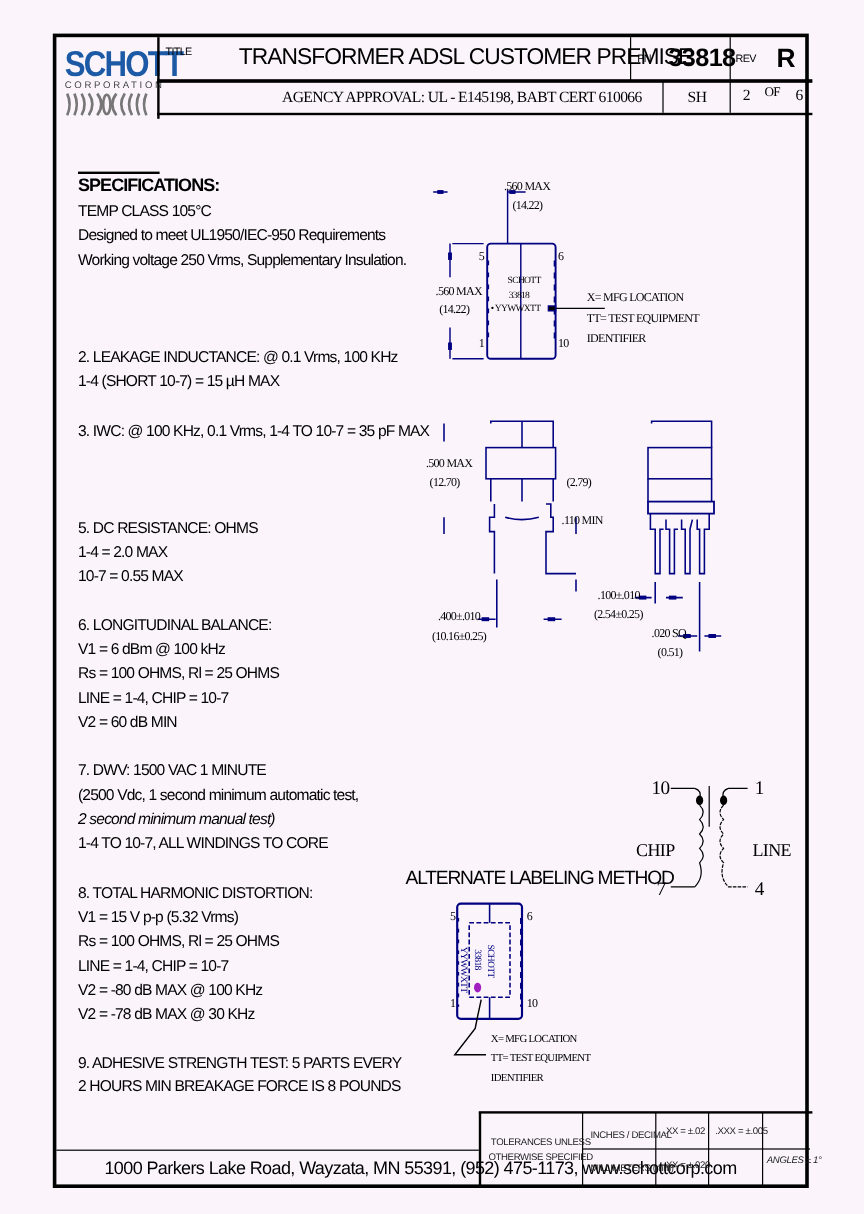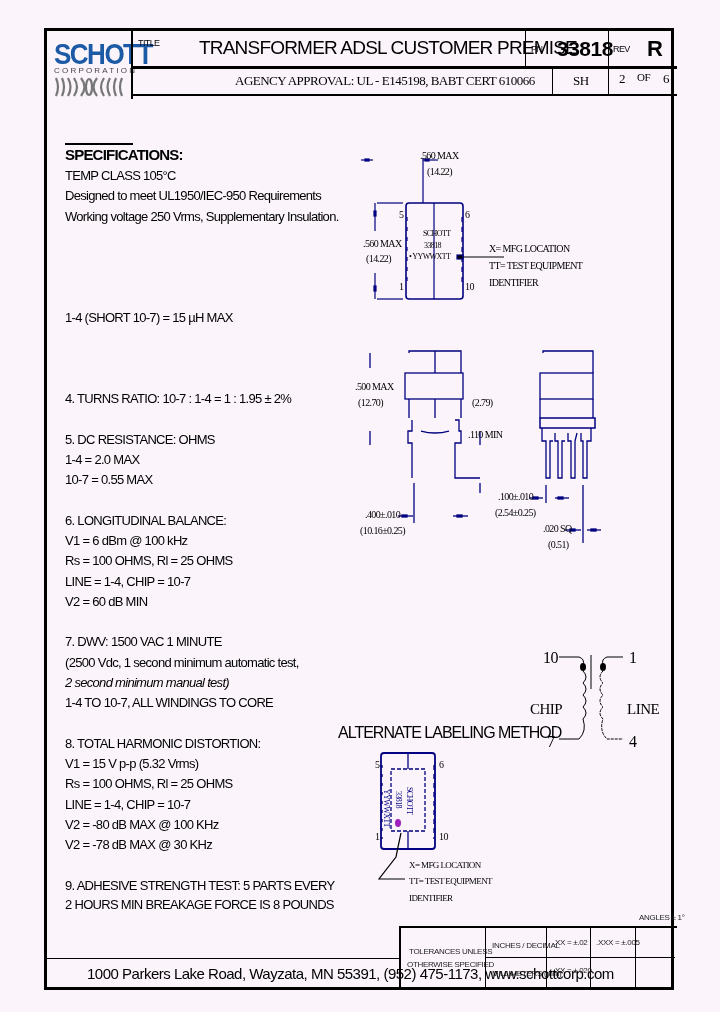--- a/index.html
+++ b/index.html
@@ -91,24 +91,25 @@
   <div class="abs agency serif" style="left:616px; top:40px;">6</div>
 
   <div class="hline" style="left:18px; top:112px; width:68px; height:2px;"></div>
 
   <div class="spec spec-head" style="top:115px;">SPECIFICATIONS:</div>
   <div class="spec" style="top:137px;">TEMP CLASS  105°C</div>
   <div class="spec" style="top:157px;">Designed to meet UL1950/IEC-950 Requirements</div>
   <div class="spec" style="top:178px;">Working voltage 250 Vrms, Supplementary Insulation.</div>
 
 
+  <div class="spec" style="top:259px;">2.  LEAKAGE INDUCTANCE: @ 0.1 Vrms, 100 KHz</div>
   <div class="spec" style="top:279px;"> 1-4 (SHORT 10-7) = 15 µH MAX</div>
 
-
-  <div class="spec" style="top:360px;">4.  TURNS RATIO: 10-7 : 1-4   = 1 : 1.95 ± 2%</div>
+  <div class="spec" style="top:320px;">3.  IWC:  @ 100 KHz, 0.1 Vrms,   1-4 TO 10-7 = 35 pF MAX</div>
+
 
   <div class="spec" style="top:401px;">5.  DC RESISTANCE:  OHMS</div>
   <div class="spec" style="top:421px;"> 1-4 = 2.0 MAX</div>
   <div class="spec" style="top:441px;"> 10-7 = 0.55 MAX</div>
 
   <div class="spec" style="top:482px;">6.  LONGITUDINAL BALANCE:</div>
   <div class="spec" style="top:502px;">    V1 = 6 dBm   @ 100 kHz</div>
   <div class="spec" style="top:522px;">     Rs = 100 OHMS, Rl = 25 OHMS</div>
   <div class="spec" style="top:543px;"> LINE = 1-4, CHIP = 10-7</div>
   <div class="spec" style="top:563px;">    V2 = 60 dB MIN</div>
@@ -275,16 +276,16 @@
     <div class="vline" style="left:543px; top:896px; width:1px; height:31px;"></div>
     <div class="vline" style="left:588px; top:896px; width:1px; height:63px;"></div>
     <div class="vline" style="left:543px; top:926px; width:1px; height:33px;"></div>
 
     <div class="tol-cell narrow" style="left:362px; top:916px;">TOLERANCES UNLESS</div>
     <div class="tol-cell narrow" style="left:360px; top:929px;">OTHERWISE SPECIFIED</div>
     <div class="tol-cell narrow" style="left:445px; top:910px;">INCHES / DECIMAL</div>
     <div class="tol-cell narrow" style="left:445px; top:938px;">MILLIMETERS (mm)</div>
     <div class="tol-cell narrow" style="left:506px; top:907px;">.XX = ±.02</div>
     <div class="tol-cell narrow" style="left:549px; top:907px;">.XXX = ±.005</div>
-    <div class="tol-cell narrow" style="left:592px; top:882px;">ANGLES ± 1°</div>
+    <div class="tol-cell narrow" style="left:592px; top:931px;font-style:italic;">ANGLES ± 1°</div>
     <div class="tol-cell narrow" style="left:506px; top:935px;">.XX = ±.020</div>
   </div>
 </div>
 
 </body></html>

